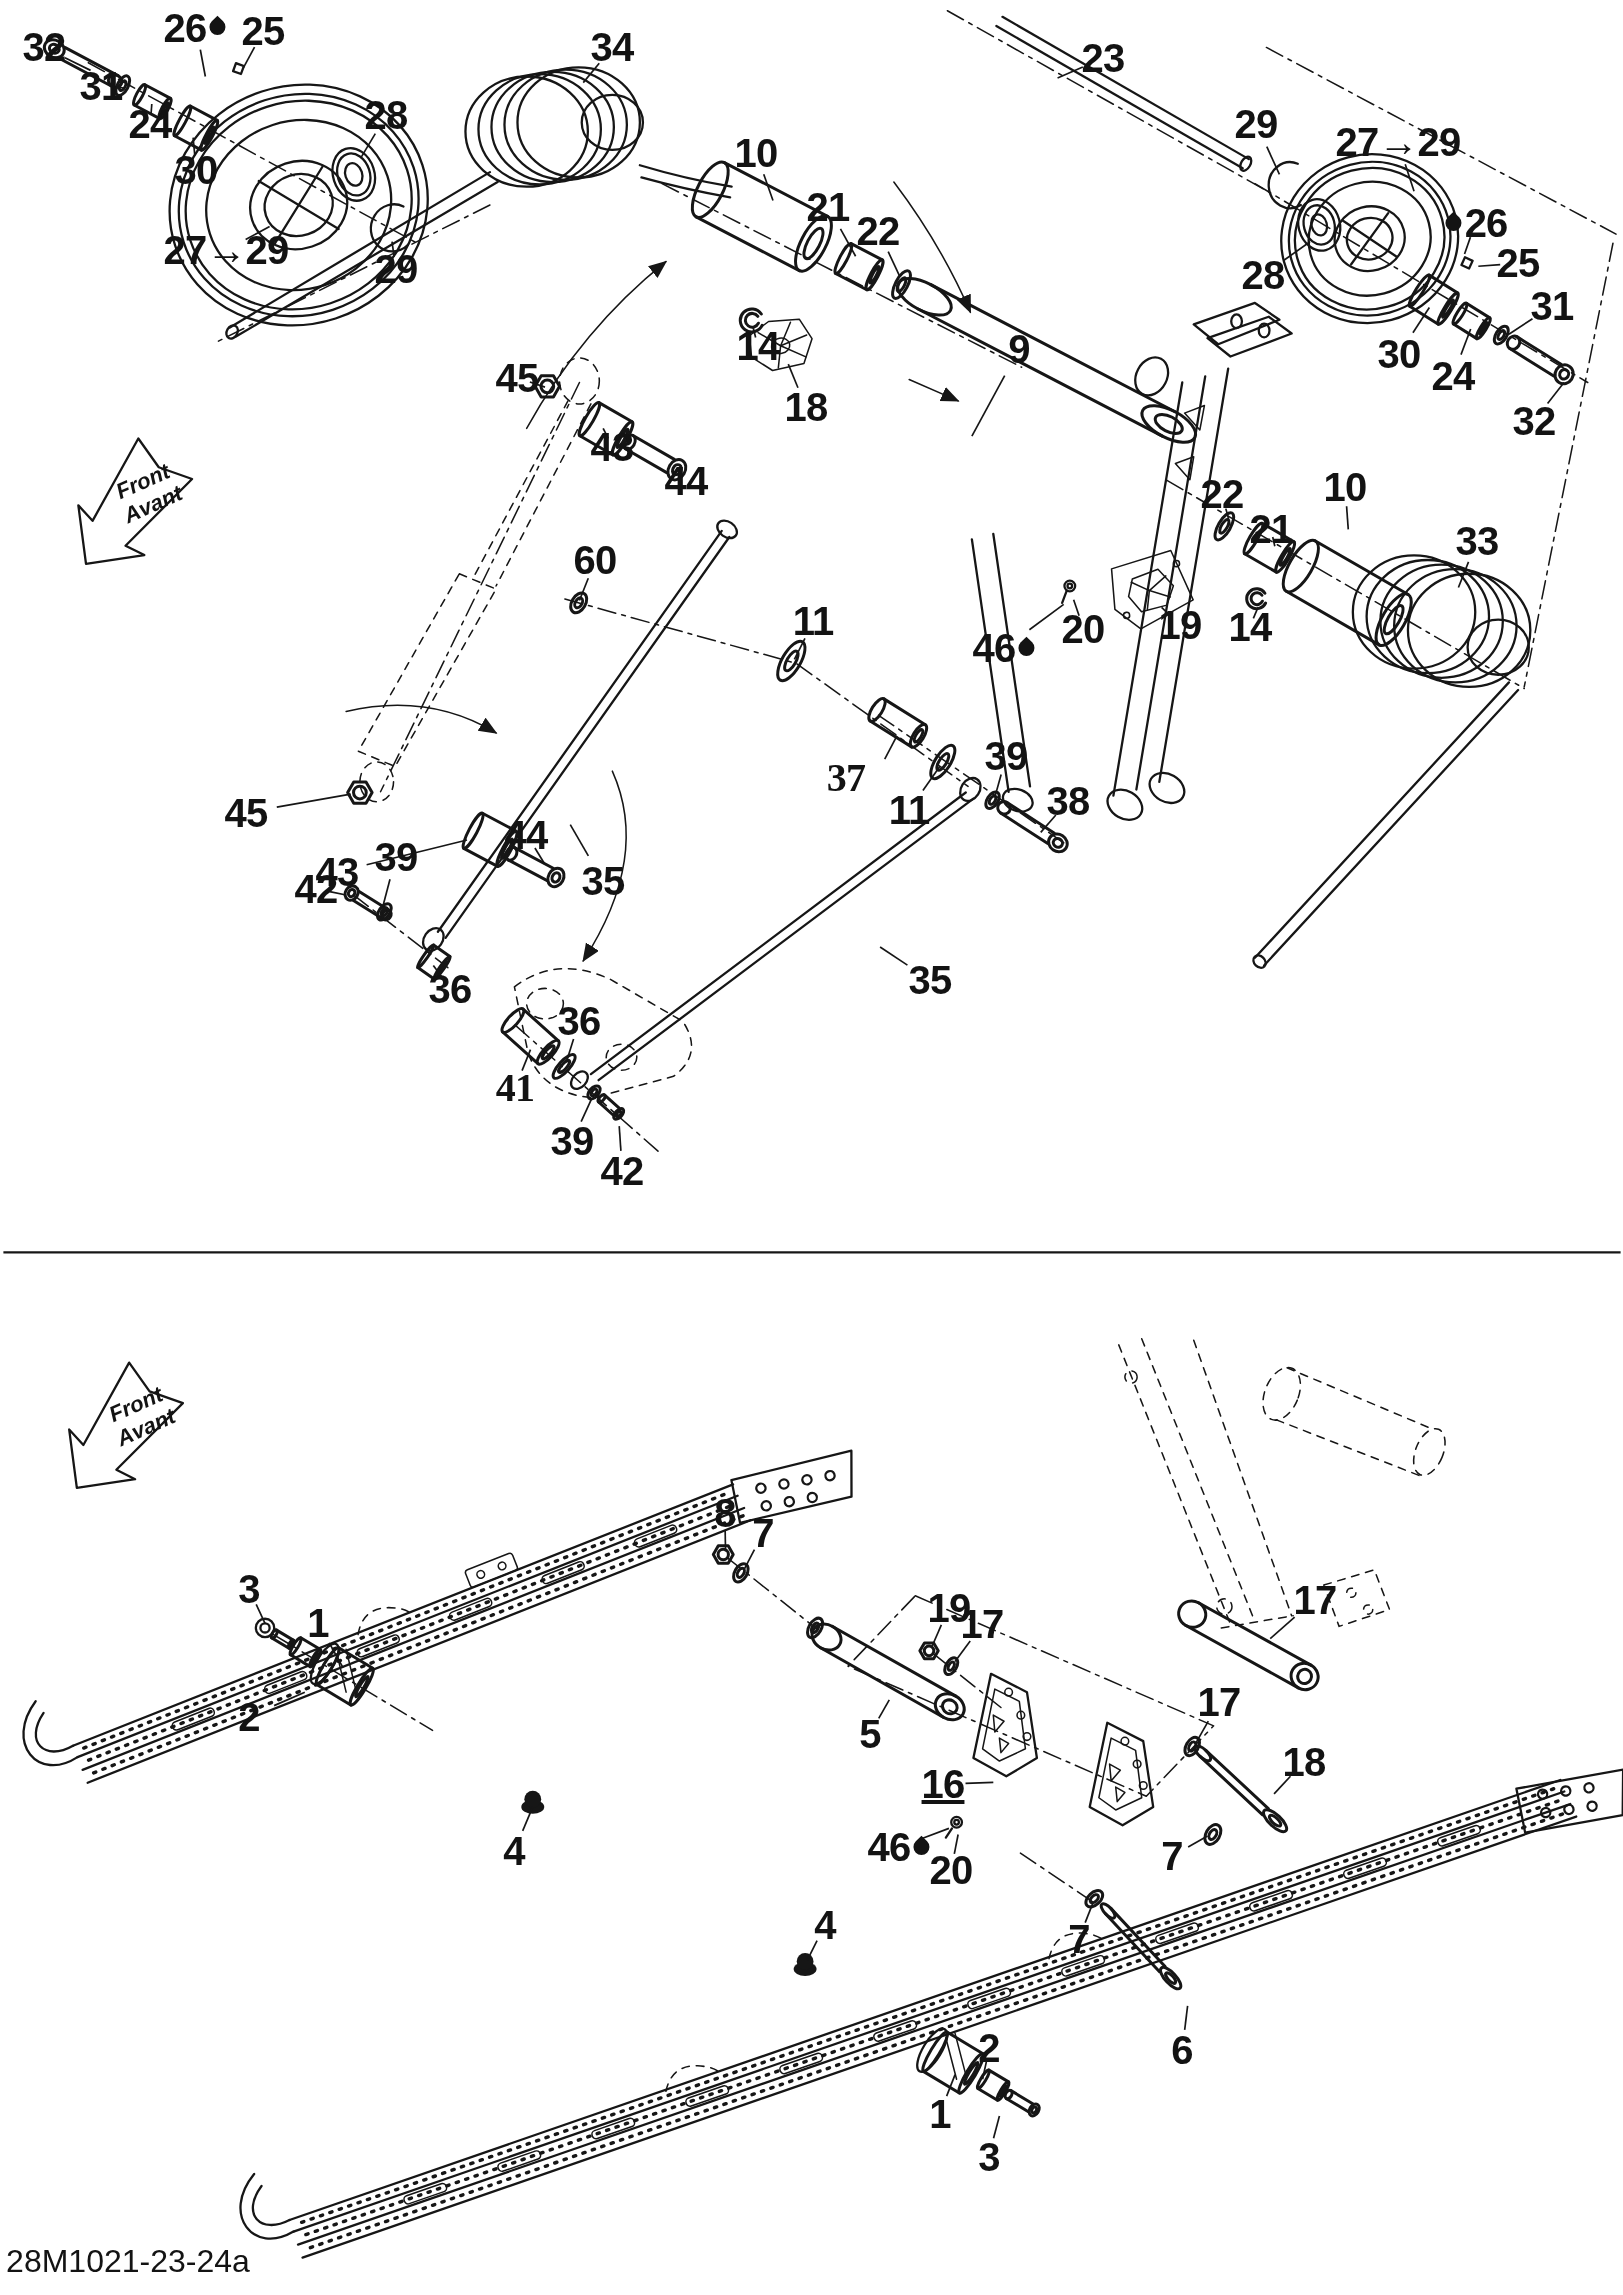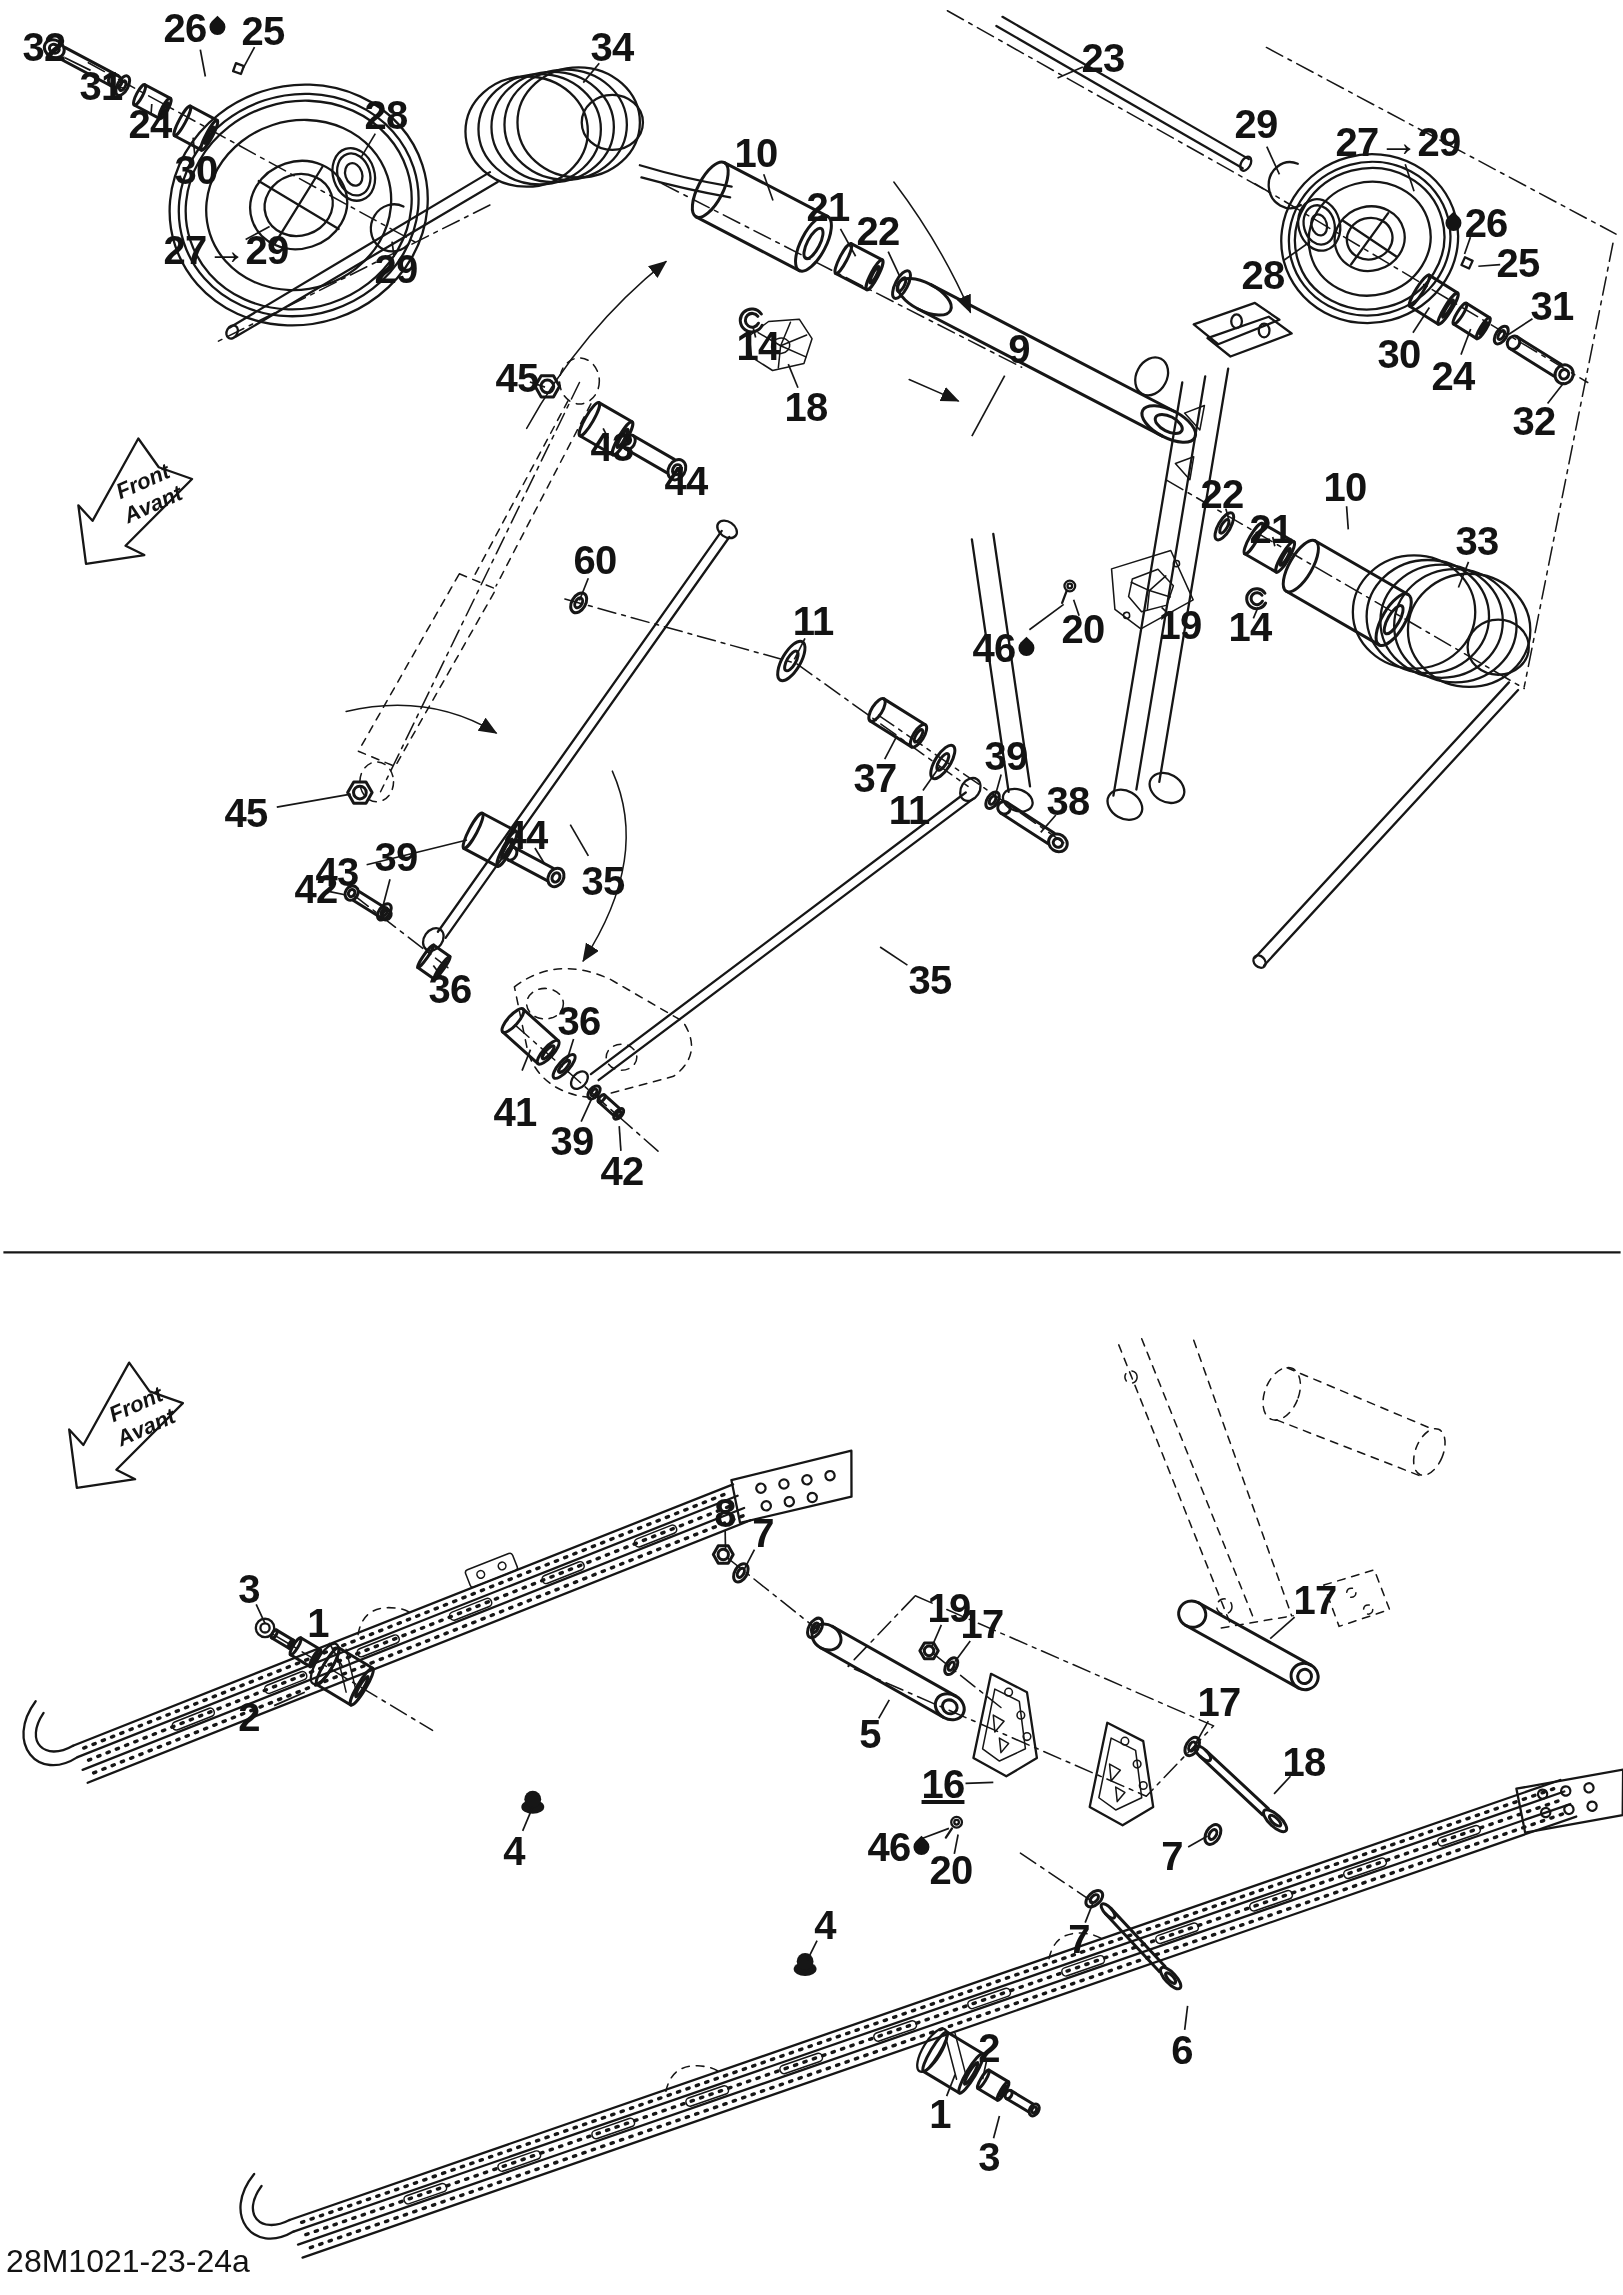--- a/index.html
+++ b/index.html
@@ -558,26 +558,26 @@
       <div class="callout" style="left: 1005px; top: 648px;"><span>46</span><span class="droplet"></span></div>
       <div class="callout" style="left: 595px; top: 560px;"><span>60</span></div>
       <div class="callout" style="left: 813px; top: 621px;"><span>11</span></div>
       <div class="callout" style="left: 246px; top: 813px;"><span>45</span></div>
       <div class="callout" style="left: 337px; top: 872px;"><span>43</span></div>
       <div class="callout" style="left: 526px; top: 835px;"><span>44</span></div>
       <div class="callout" style="left: 603px; top: 881px;"><span>35</span></div>
       <div class="callout" style="left: 316px; top: 889px;"><span>42</span></div>
       <div class="callout" style="left: 396px; top: 857px;"><span>39</span></div>
       <div class="callout" style="left: 450px; top: 989px;"><span>36</span></div>
-      <div class="callout" style="left: 875px; top: 778px;"><span>37</span></div>
+      <div class="callout" style="left: 846px; top: 778px; font-family: Liberation Serif, serif;"><span>37</span></div>
       <div class="callout" style="left: 909px; top: 810px;"><span>11</span></div>
       <div class="callout" style="left: 1006px; top: 756px;"><span>39</span></div>
       <div class="callout" style="left: 1068px; top: 801px;"><span>38</span></div>
       <div class="callout" style="left: 930px; top: 980px;"><span>35</span></div>
-      <div class="callout" style="left: 515px; top: 1112px;"><span>41</span></div>
+      <div class="callout" style="left: 515px; top: 1088px; font-family: Liberation Serif, serif;"><span>41</span></div>
       <div class="callout" style="left: 579px; top: 1021px;"><span>36</span></div>
       <div class="callout" style="left: 572px; top: 1141px;"><span>39</span></div>
       <div class="callout" style="left: 622px; top: 1171px;"><span>42</span></div>
     </div>
 <div id="callouts-bottom">
       <div class="callout" style="left: 725px; top: 1513px;"><span>8</span></div>
       <div class="callout" style="left: 763px; top: 1533px;"><span>7</span></div>
       <div class="callout" style="left: 249px; top: 1589px;"><span>3</span></div>
       <div class="callout" style="left: 318px; top: 1623px;"><span>1</span></div>
       <div class="callout" style="left: 249px; top: 1717px;"><span>2</span></div>

